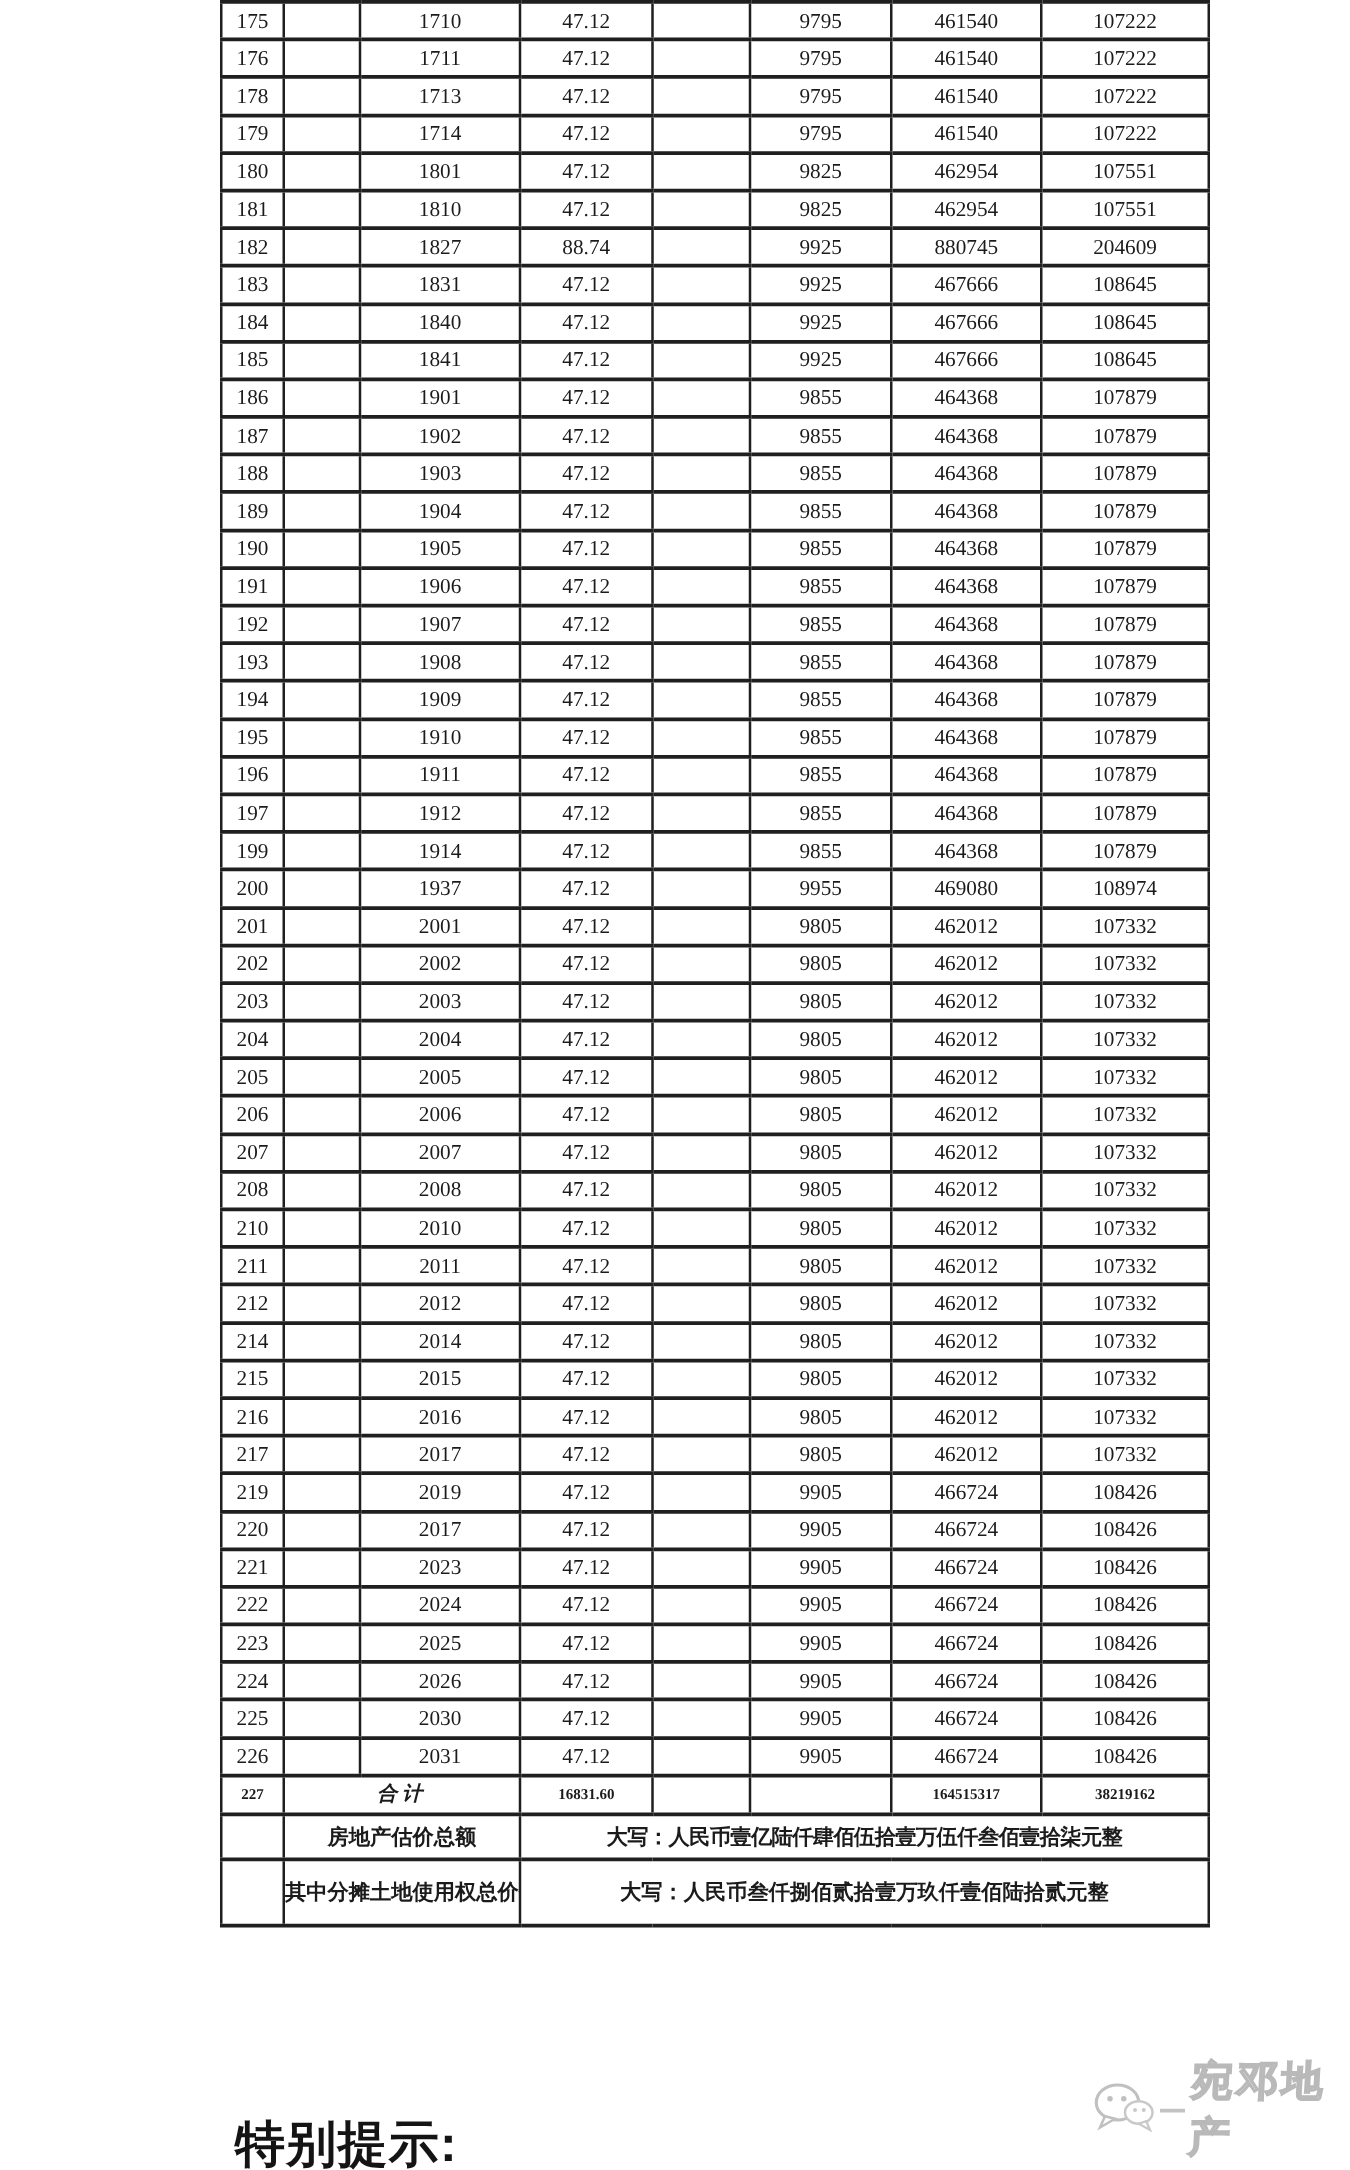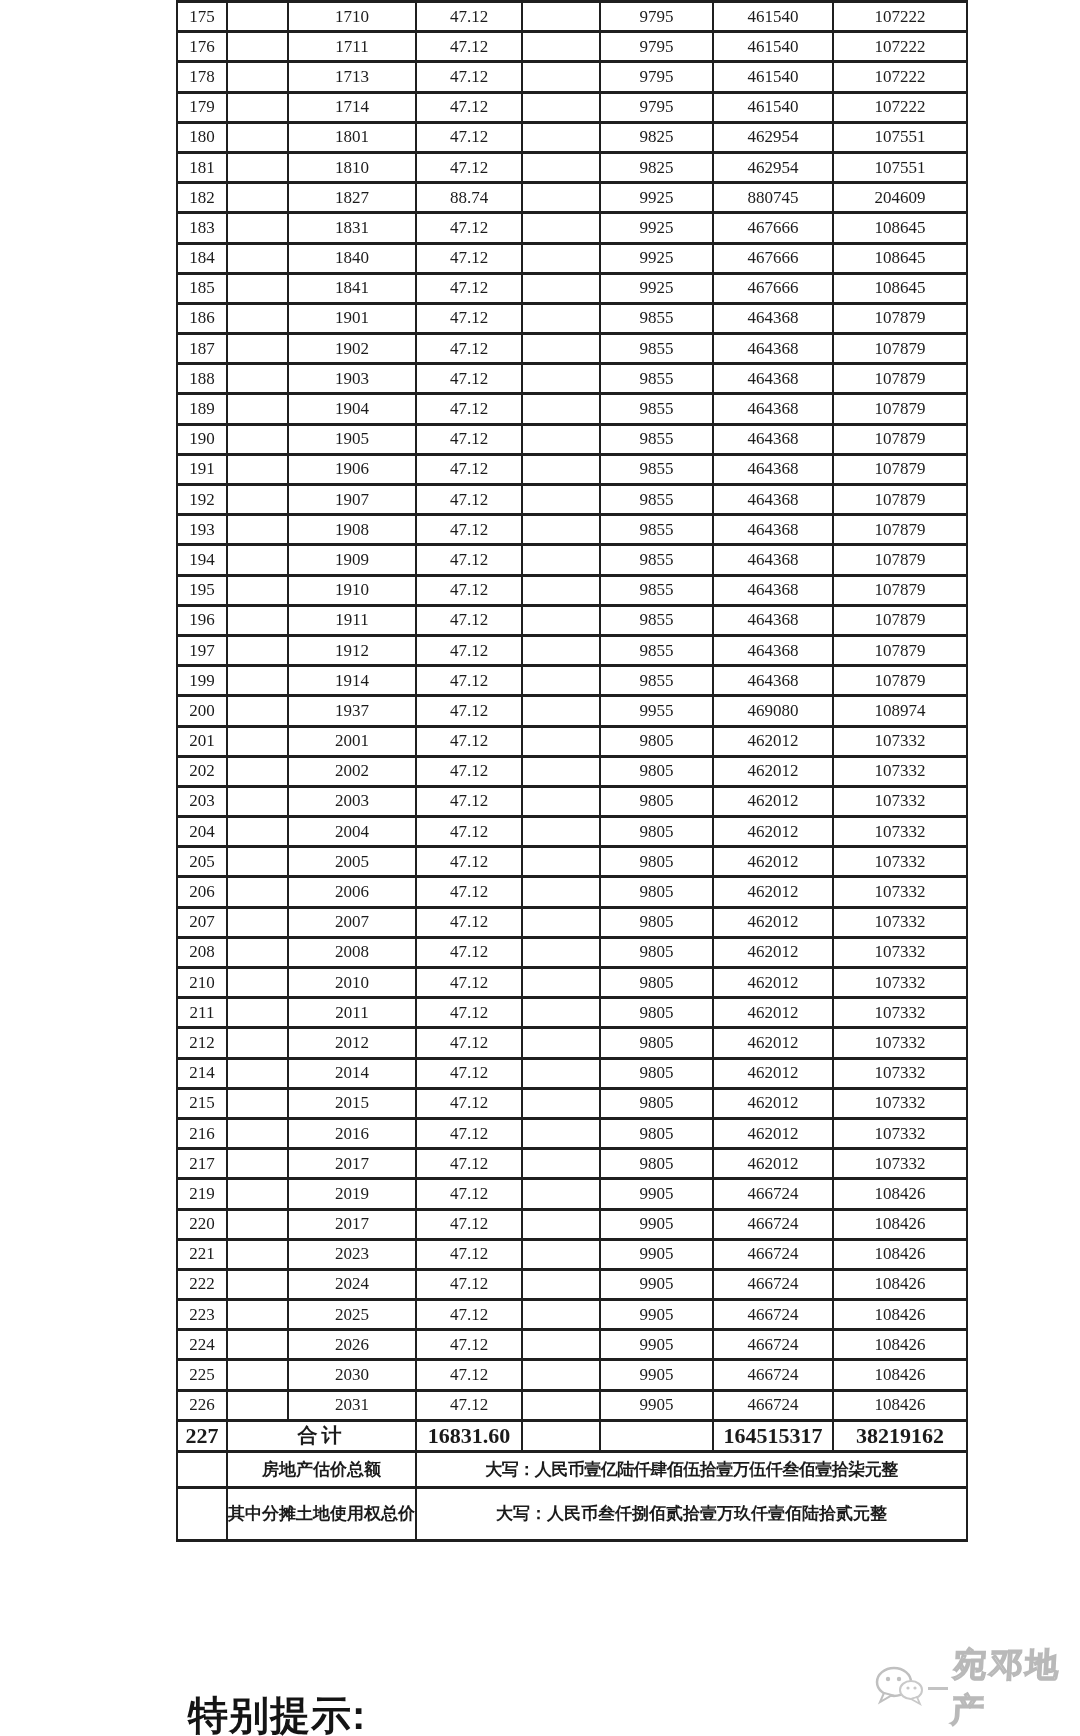--- a/index.html
+++ b/index.html
@@ -13,22 +13,22 @@
   }
   .doc-table td{
     border:2px solid #1f1f1f;
     border-top-width:3px;border-bottom-width:3px;
     text-align:center;vertical-align:middle;
     font-size:17px;color:#1b1b1b;
     padding:0;overflow:hidden;white-space:nowrap;
   }
   #rows tr{height:30.2px;}
   .total-row{height:31px;}
-  .total-row td{font-weight:bold;font-size:22px;}
-  .total-row .hj{font-family:"Liberation Sans",sans-serif;font-size:20px;letter-spacing:4px;}
+  .total-row td{font-weight:bold;font-size:12px;}
+  .total-row .hj{font-family:"Liberation Sans",sans-serif;font-size:16px;letter-spacing:4px;font-style:italic;}
   .frow1{height:36px;}
   .frow2{height:53px;}
   .flabel{
     font-family:"Liberation Sans",sans-serif;font-weight:bold;
     font-size:21px;line-height:1.12;color:#111;white-space:normal;margin-left:32px;
   }
   .fvalue1{
     font-family:"Liberation Sans",sans-serif;font-weight:bold;
     font-size:21.5px;color:#111;text-align:left;letter-spacing:-0.5px;
   }

